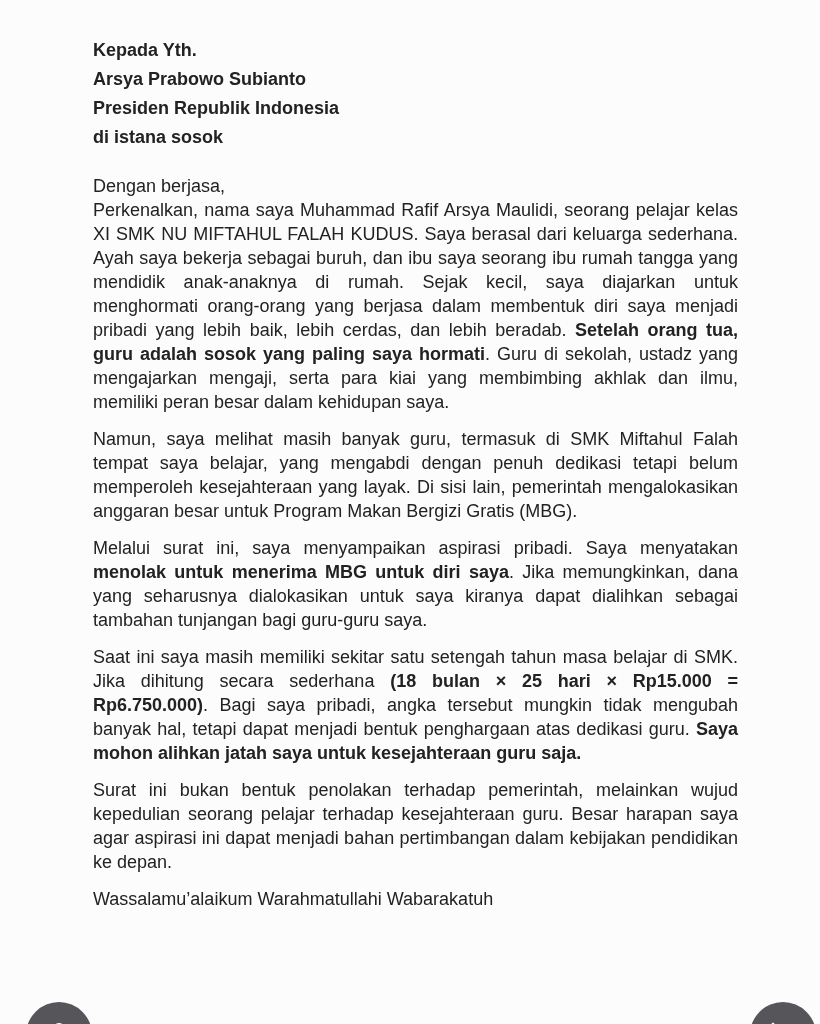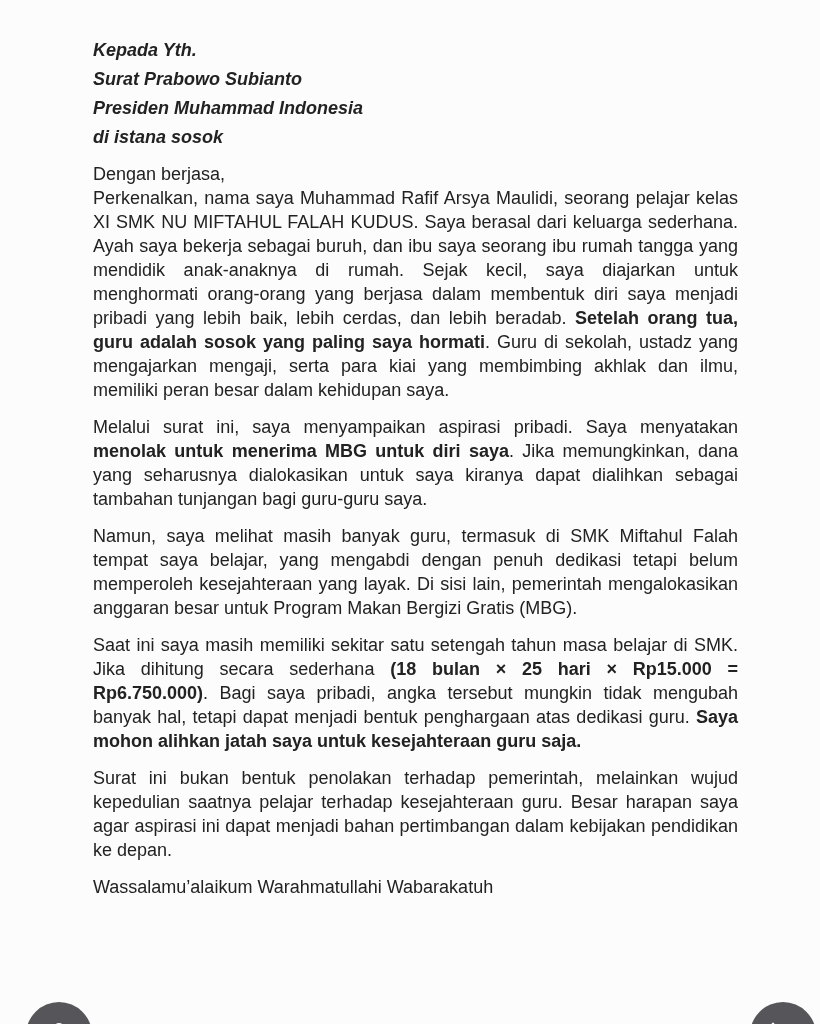--- a/index.html
+++ b/index.html
@@ -19,22 +19,21 @@
     position: absolute;
     inset: 0;
     padding: 36px 82px 0 93px;
     box-sizing: border-box;
     background: #fcfcfc;
   }
   .recipient-block {
     font-weight: bold;
     font-size: 18px;
     line-height: 29px;
-    margin-bottom: 10px;
-    font-style: italic;
+    margin-bottom: 22px;
   }
   .salam {
     font-size: 18px;
     line-height: 24px;
     margin: 16px 0 26px 0;
   }
   .letter-body .para {
     font-size: 18px;
     line-height: 24px;
     margin: 0 0 13px 0;
@@ -62,33 +61,33 @@
   .overlay-btn.right { left: 750px; top: 1002px; }
   .overlay-btn svg { display: block; }
 </style>
 </head>
 <body>
 
 <div class="page">
 
   <div class="recipient-block">
     <div>Kepada Yth.</div>
-    <div>Surat Prabowo Subianto</div>
-    <div>Presiden Muhammad Indonesia</div>
+    <div>Arsya Prabowo Subianto</div>
+    <div>Presiden Republik Indonesia</div>
     <div>di istana sosok</div>
   </div>
 
 
   <div class="letter-body">
       <p class="para tight"><span>Dengan berjasa,</span></p>
       <p class="para"><span>Perkenalkan, nama saya Muhammad Rafif Arsya Maulidi, seorang pelajar kelas XI SMK NU MIFTAHUL FALAH KUDUS. Saya berasal dari keluarga sederhana. Ayah saya bekerja sebagai buruh, dan ibu saya seorang ibu rumah tangga yang mendidik anak-anaknya di rumah. Sejak kecil, saya diajarkan untuk menghormati orang-orang yang berjasa dalam membentuk diri saya menjadi pribadi yang lebih baik, lebih cerdas, dan lebih beradab. </span><b>Setelah orang tua, guru adalah sosok yang paling saya hormati</b><span>. Guru di sekolah, ustadz yang mengajarkan mengaji, serta para kiai yang membimbing akhlak dan ilmu, memiliki peran besar dalam kehidupan saya.</span></p>
+      <p class="para"><span>Namun, saya melihat masih banyak guru, termasuk di SMK Miftahul Falah tempat saya belajar, yang mengabdi dengan penuh dedikasi tetapi belum memperoleh kesejahteraan yang layak. Di sisi lain, pemerintah mengalokasikan anggaran besar untuk Program Makan Bergizi Gratis (MBG).</span></p>
       <p class="para"><span>Melalui surat ini, saya menyampaikan aspirasi pribadi. Saya menyatakan </span><b>menolak untuk menerima MBG untuk diri saya</b><span>. Jika memungkinkan, dana yang seharusnya dialokasikan untuk saya kiranya dapat dialihkan sebagai tambahan tunjangan bagi guru-guru saya.</span></p>
-      <p class="para"><span>Namun, saya melihat masih banyak guru, termasuk di SMK Miftahul Falah tempat saya belajar, yang mengabdi dengan penuh dedikasi tetapi belum memperoleh kesejahteraan yang layak. Di sisi lain, pemerintah mengalokasikan anggaran besar untuk Program Makan Bergizi Gratis (MBG).</span></p>
       <p class="para"><span>Saat ini saya masih memiliki sekitar satu setengah tahun masa belajar di SMK. Jika dihitung secara sederhana </span><b>(18 bulan × 25 hari × Rp15.000 = Rp6.750.000)</b><span>. Bagi saya pribadi, angka tersebut mungkin tidak mengubah banyak hal, tetapi dapat menjadi bentuk penghargaan atas dedikasi guru. </span><b>Saya mohon alihkan jatah saya untuk kesejahteraan guru saja.</b></p>
-      <p class="para"><span>Surat ini bukan bentuk penolakan terhadap pemerintah, melainkan wujud kepedulian saatnya pelajar terhadap kesejahteraan guru. Besar harapan saya agar aspirasi ini dapat menjadi bahan pertimbangan dalam kebijakan pendidikan ke depan.</span></p>
+      <p class="para"><span>Surat ini bukan bentuk penolakan terhadap pemerintah, melainkan wujud kepedulian seorang pelajar terhadap kesejahteraan guru. Besar harapan saya agar aspirasi ini dapat menjadi bahan pertimbangan dalam kebijakan pendidikan ke depan.</span></p>
     </div>
 
   <p class="closing-salam">Wassalamu’alaikum Warahmatullahi Wabarakatuh</p>
 
 </div>
 
 <div class="overlay-btn left">
   <span>
     <svg width="30" height="34" viewBox="0 0 30 34">
       <circle cx="15" cy="11" r="6" fill="#ffffff"></circle>

